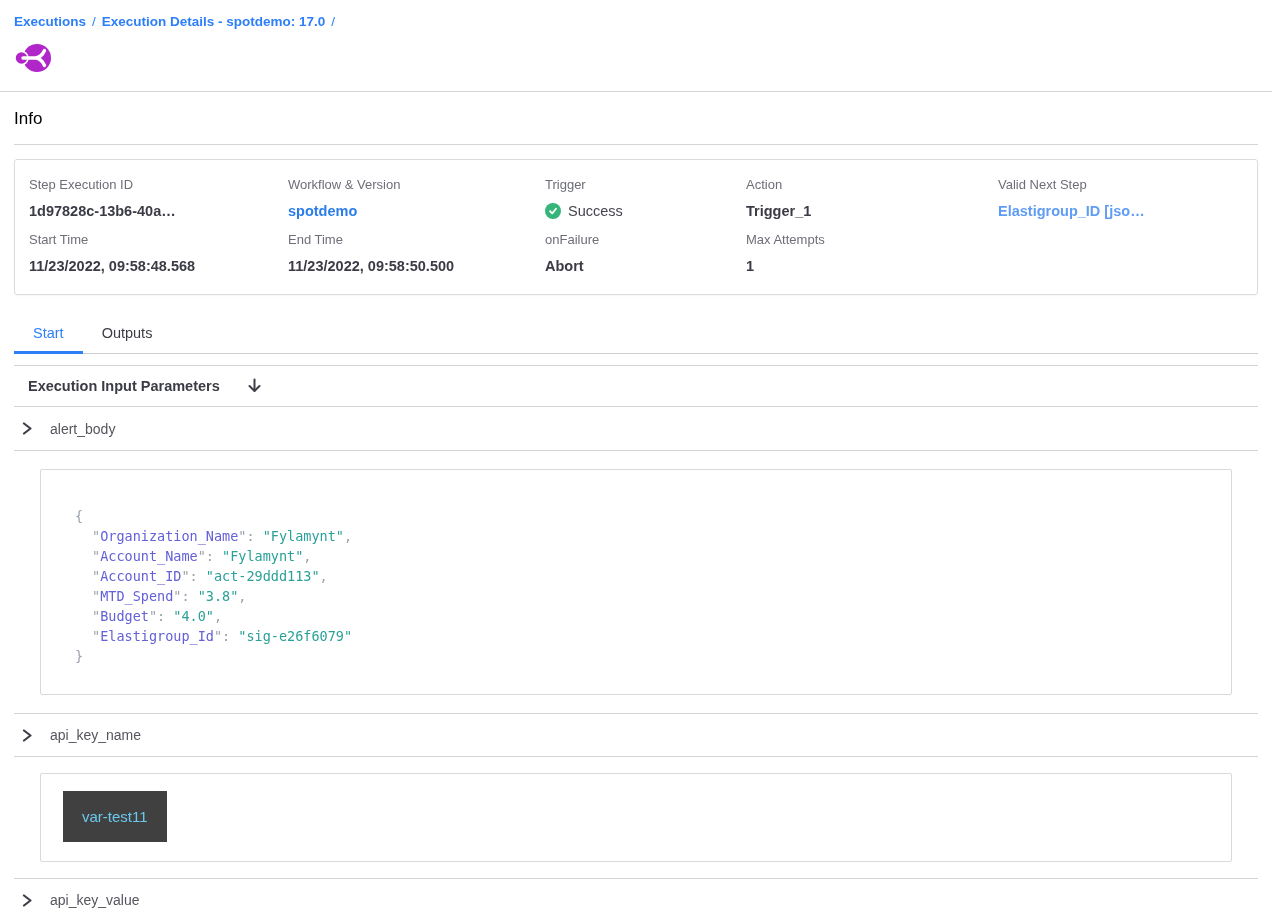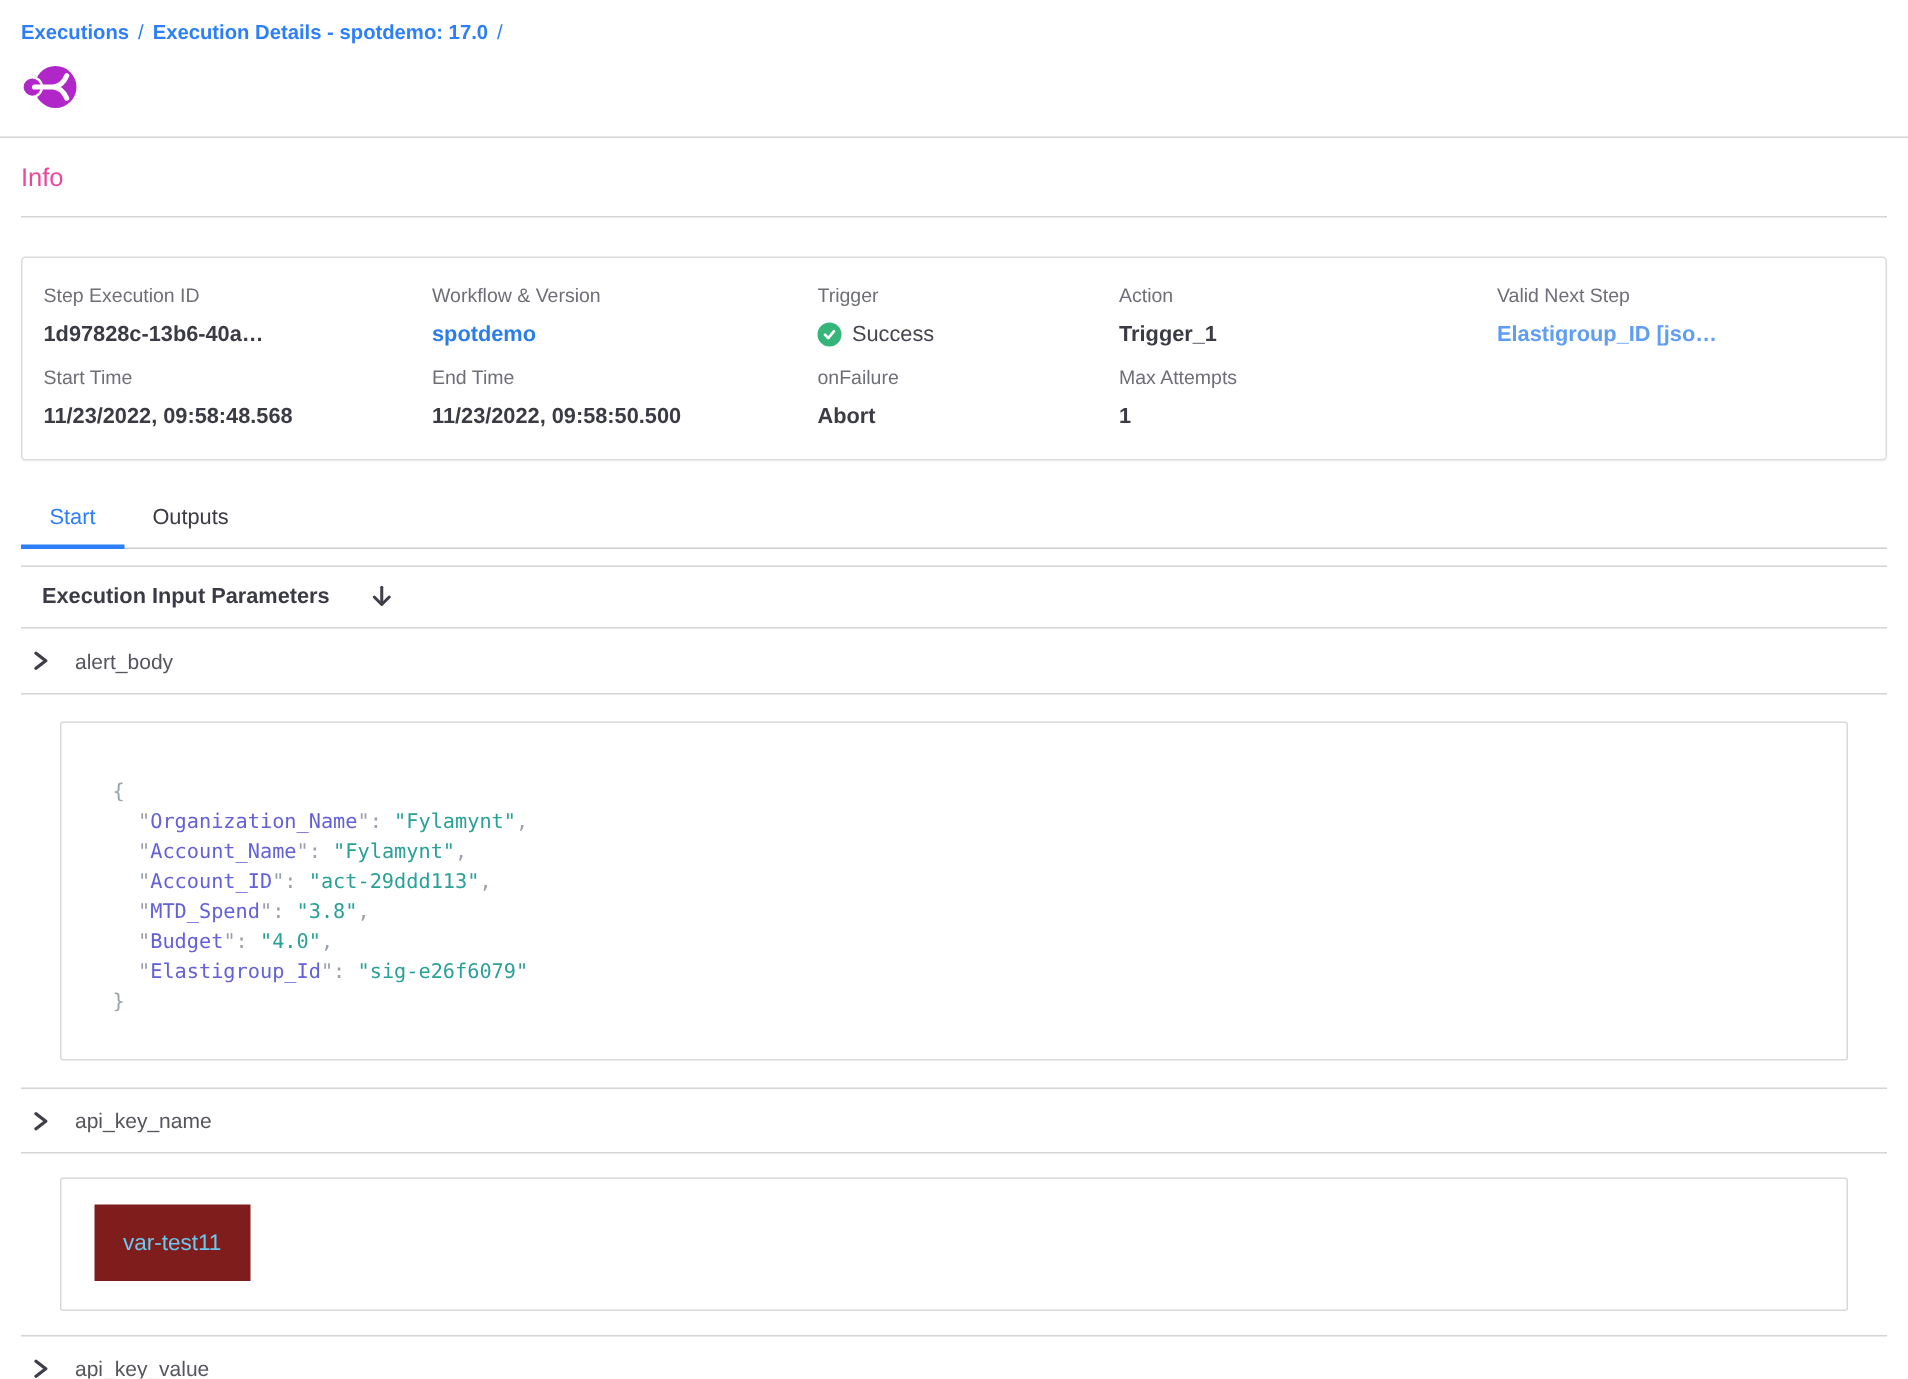--- a/index.html
+++ b/index.html
@@ -14,24 +14,24 @@
   .breadcrumb .sep { color: #2d7ff9; margin: 0 6px; font-weight: 400; }
 
   
   .page-header { display: flex; align-items: center; gap: 10px; margin: 13px 0 0 14px; }
   .page-header .titles { display: flex; align-items: baseline; gap: 10px; }
   .page-title { font-size: 20px; font-weight: 700; color: #35353f; }
   .page-subtitle { font-size: 20px; font-weight: 400; color: #52525c; }
   .header-divider { border: none; border-top: 1px solid #d4d4d4; margin-top: 17px; }
 
   
-  .info-heading { font-size: 17px; color: #ec4899; padding: 17px 0 15px 0; }
+  .info-heading { font-size: 17px; color: #000000; padding: 17px 0 15px 0; }
   .section-divider { border: none; border-top: 1px solid #d4d4d4; }
 
-  .info-card { margin-top: 26px; border: 1px solid #dcdcdc; border-radius: 3px;
+  .info-card { margin-top: 14px; border: 1px solid #dcdcdc; border-radius: 3px;
     box-shadow: 0 1px 2px rgba(0,0,0,0.04); padding: 17px 14px 20px 14px; }
   .info-grid { display: grid; grid-template-columns: 259px 257px 201px 252px auto;
     row-gap: 13px; }
   .field-label { font-size: 13px; color: #6e6e78; margin-bottom: 11px; }
   .field-value { font-size: 14.5px; font-weight: 700; color: #3b3b45; }
   .field-value a { text-decoration: none; cursor: pointer; }
   .field-value a.link-strong { color: #2b7de9; }
   .field-value a.link-light { color: #5f9df5; }
   .field-value.status { font-weight: 400; color: #45454f; display: flex; align-items: center; gap: 7px; }
   .status-icon { width: 16px; height: 16px; border-radius: 50%; background: #35b57a;
@@ -61,21 +61,21 @@
   .code { font-family: "DejaVu Sans Mono", monospace; font-size: 13.5px; line-height: 20px; }
   .code .line { white-space: pre; }
   .code .line.indent { padding-left: 17px; }
   .t-p { color: #9aa1ad; }
   .t-k { color: #6360d8; }
   .t-s { color: #2aa198; }
 
   
   .value-box { margin: 16px 26px; border: 1px solid #d9d9d9; border-radius: 2px;
     height: 89px; padding: 17px 0 0 22px; }
-  .value-chip { display: inline-block; background: #7f1d1d; padding: 17px 19px;
+  .value-chip { display: inline-block; background: #404040; padding: 17px 19px;
     font-size: 15px; color: #6ac9ec; }
 </style>
 </head>
 <body>
 
 <nav class="breadcrumb">
   <a>Executions</a><span class="sep">/</span><a>Execution Details - spotdemo: 17.0</a><span class="sep">/</span>
 </nav>
 
 <header class="page-header">

